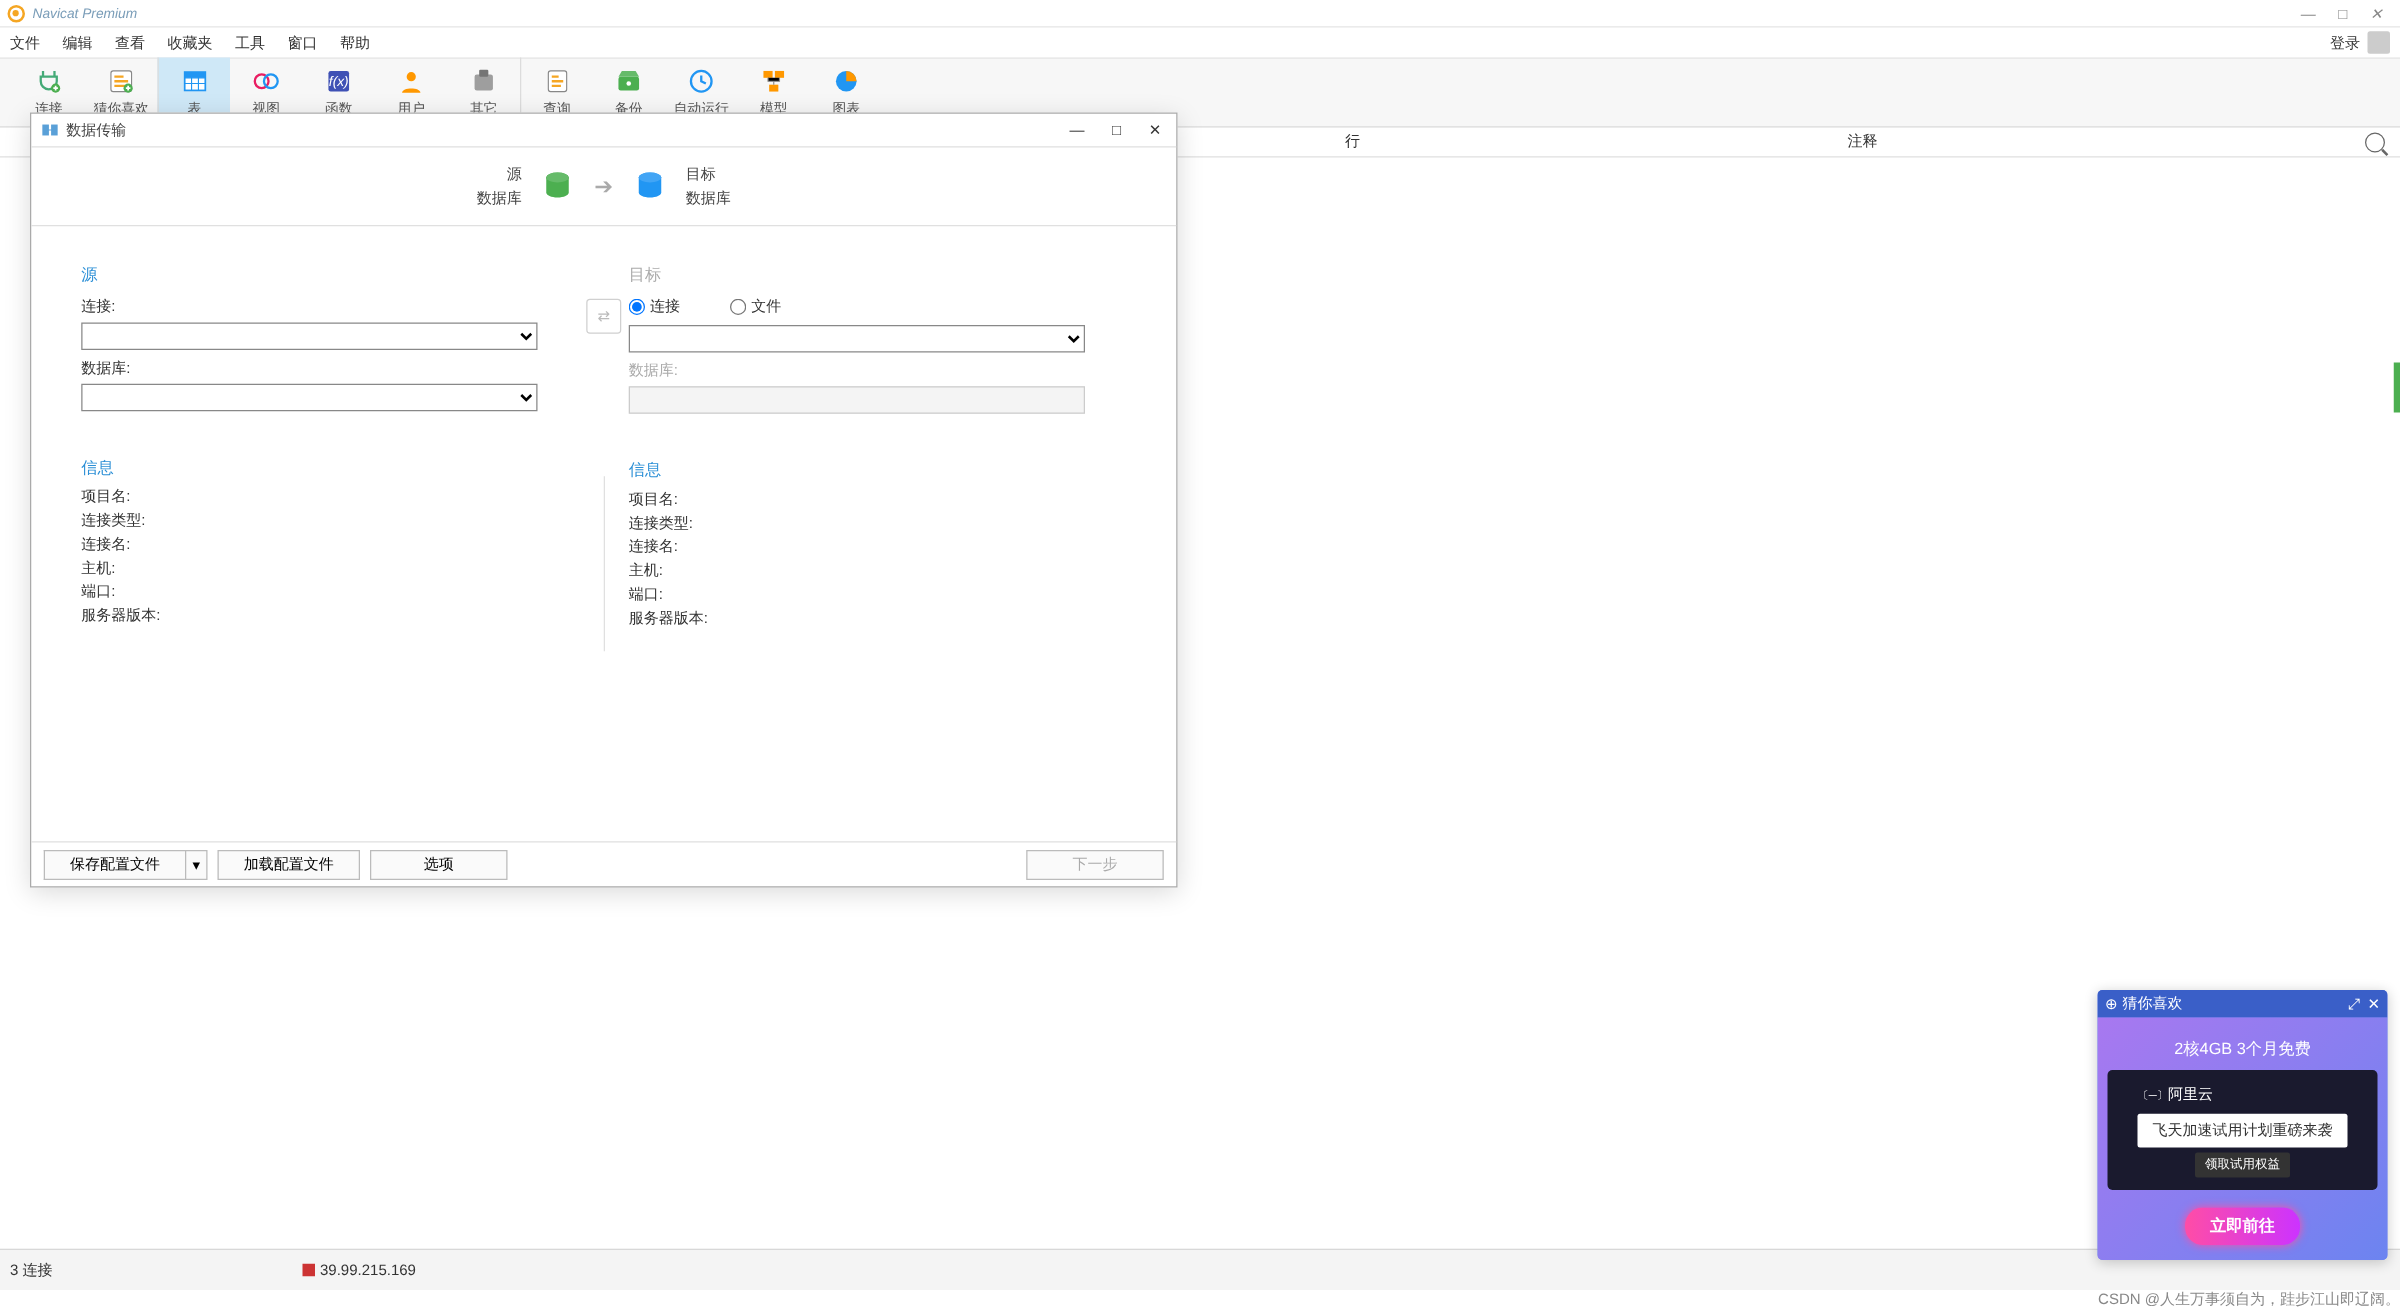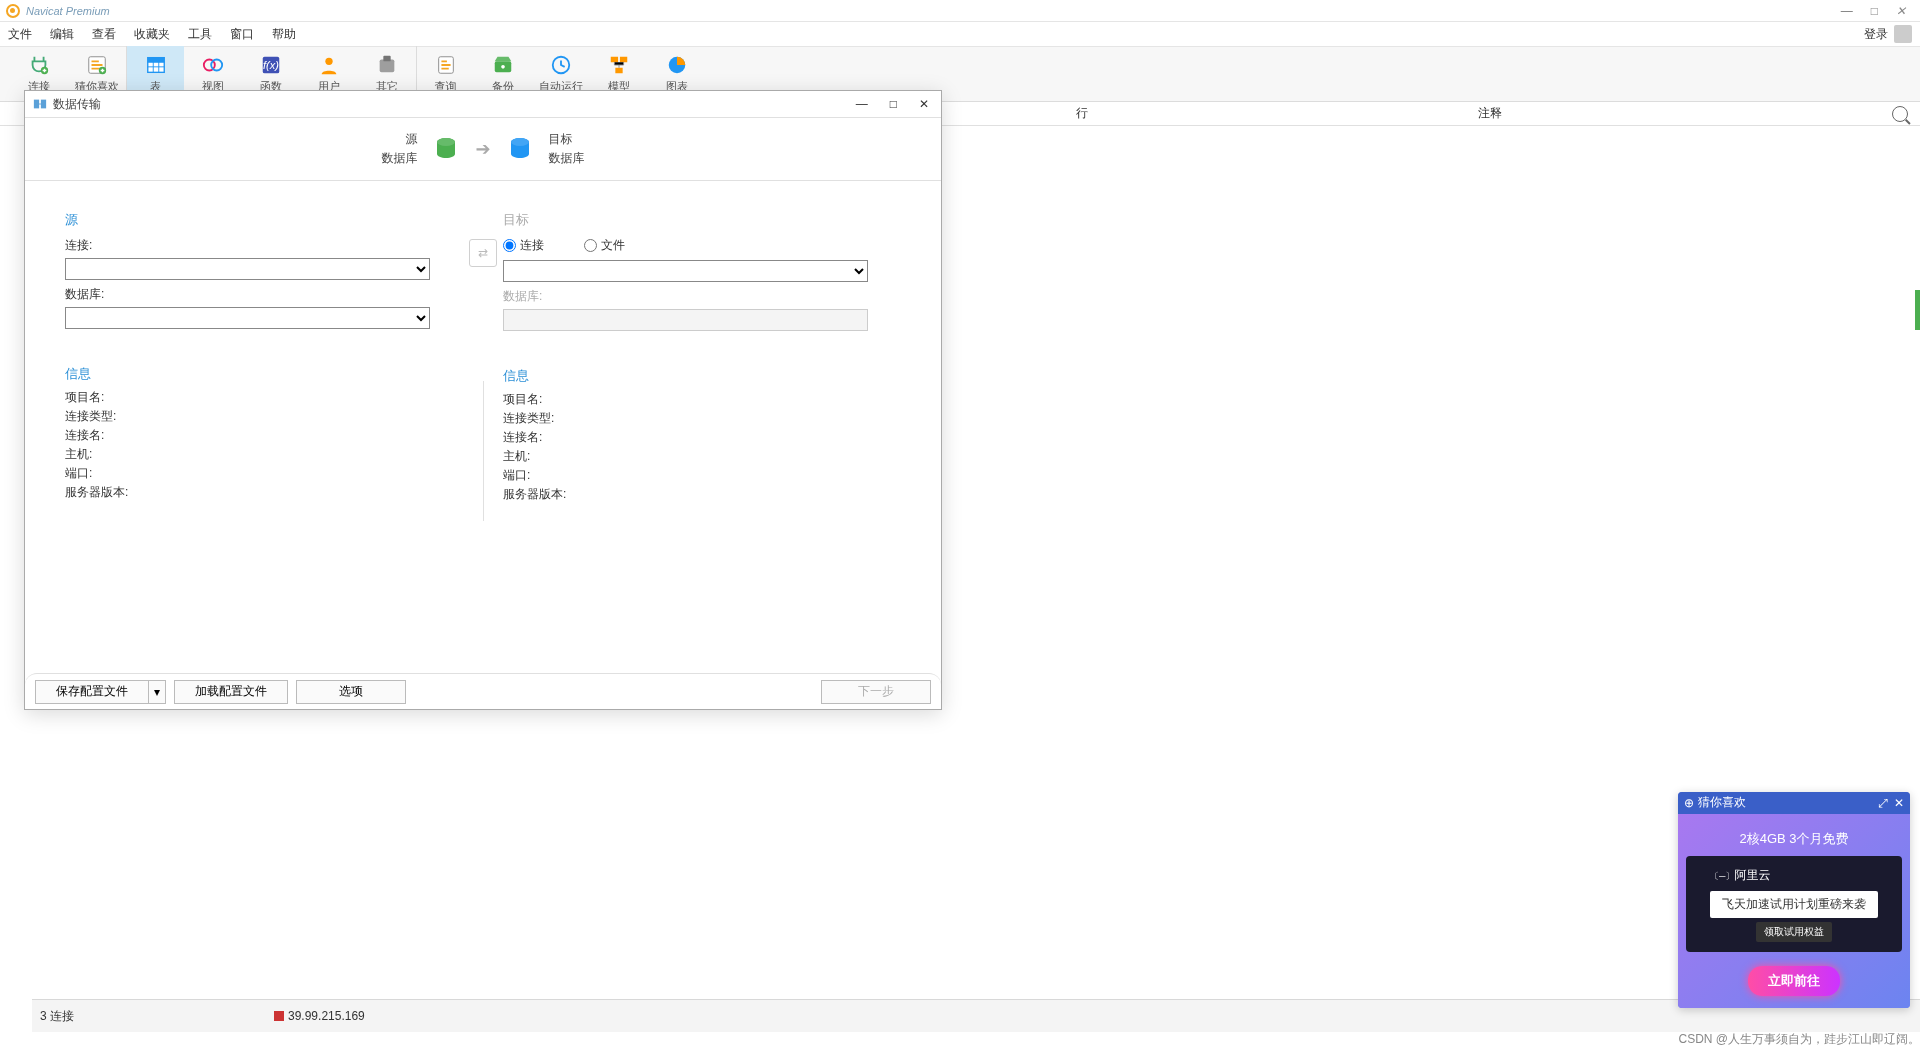--- a/index.html
+++ b/index.html
@@ -28,21 +28,21 @@
 .tbtn.sep { border-left:1px solid #dcdcdc; }
 
 svg { display:block; }
 
 
 .listhdr { height:24px; border-bottom:1px solid #e0e0e0; display:flex; align-items:center; justify-content:flex-end; color:#333; padding-right:12px; gap:10px;}
 .listhdr .srch { width:16px; height:16px; border:1.5px solid #666; border-radius:50%; position:relative; }
 .listhdr .srch::after { content:""; position:absolute; width:6px; height:1.5px; background:#666; bottom:-2px; right:-4px; transform:rotate(45deg); }
 
 
-.status { position:absolute; left:0; right:0; bottom:16px; height:20px; background:#f4f4f4; border-top:1px solid #d8d8d8; display:flex; align-items:center; padding:16px 8px; font-size:11px; color:#333;margin-left:32px; }
+.status { position:absolute; left:0; right:0; bottom:16px; height:20px; background:#f4f4f4; border-top:1px solid #d8d8d8; display:flex; align-items:center; padding:16px 8px; font-size:11px; color:#333; }
 .status .ip { margin-left:200px; display:flex; align-items:center; gap:4px; }
 .redsq { width:10px; height:10px; background:#c33; display:inline-block; }
 
 
 .csdn { position:absolute; right:0; bottom:0; color:#888; font-size:12px; white-space:nowrap; }
 
 
 .wm { position:absolute; right:60px; bottom:40px; color:#bbb; font-size:15px; text-align:left; line-height:1.4; }
 
 
@@ -79,21 +79,21 @@
 .dlg .col .sel.dis { background:#f4f4f4; border-color:#ccc;}
 .dlg .swap { position:absolute; left:50%; top:58px; transform:translateX(-50%); width:28px; height:28px; border:1px solid #d0d0d0; border-radius:3px; color:#bbb; display:flex; align-items:center; justify-content:center; }
 .dlg .radios { display:flex; gap:40px; margin:4px 0 6px;}
 .dlg .radios label { display:flex; align-items:center; gap:4px; margin:0;}
 .dlg .radios input { margin:0;}
 .dlg .info { margin-top:36px; }
 .dlg .info h4 { color:#2b8fd6; font-size:13px; font-weight:normal; margin-bottom:6px;}
 .dlg .info div { color:#333; margin:2px 0; font-size:12px;}
 .dlg .vdiv { position:absolute; left:50%; top:200px; width:1px; height:140px; background:#e0e0e0;}
 
-.dlg .ftr { height:36px; border-top:1px solid #e0e0e0; display:flex; align-items:center; padding:0 10px; gap:8px;border-radius:12px; }
+.dlg .ftr { height:36px; border-top:1px solid #e0e0e0; display:flex; align-items:center; padding:0 10px; gap:8px; }
 .dlg .ftr button { height:24px; padding:0 20px; background:#fafafa; border:1px solid #bbb; cursor:pointer; min-width:110px;}
 .dlg .ftr .split { display:flex; }
 .dlg .ftr .split button:first-child { min-width:96px; border-right:none;}
 .dlg .ftr .split button:last-child { min-width:18px; padding:0 4px;}
 .dlg .ftr .spacer { flex:1; }
 .dlg .ftr button:disabled { color:#aaa; }
 
 .greenbar { position:absolute; right:0; top:290px; width:5px; height:40px; background:#4caf50; }
 </style>
 </head>

